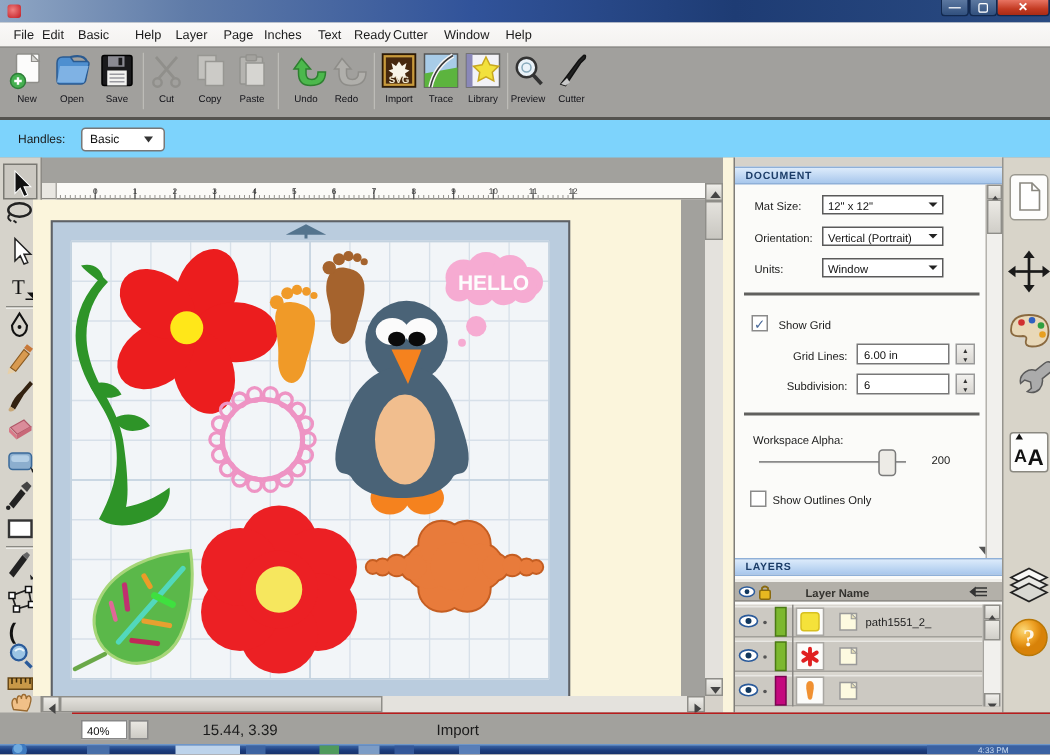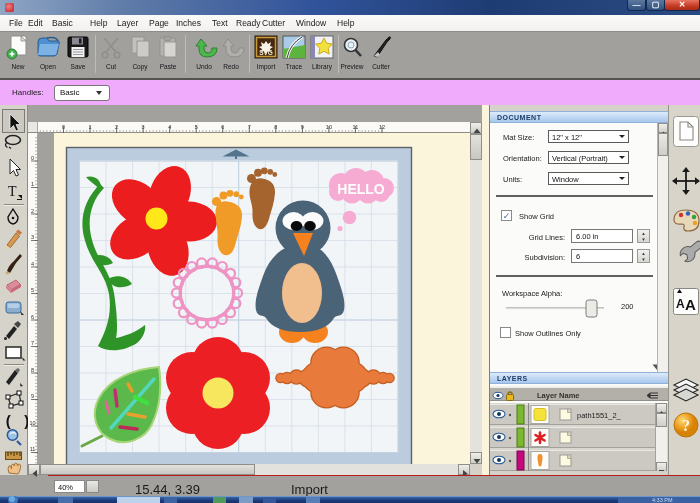--- a/index.html
+++ b/index.html
@@ -23,21 +23,21 @@
 #menubar { left:0; top:15px; width:700px; height:32px;
   background:linear-gradient(#FAF9F8,#EDEBE8); border-bottom:1px solid #C9C7C3;padding-left:16px; }
 .menuitem { position:absolute; top:3px; font-size:8.5px; color:#1A1A1A; }
 
 
 #toolbar { left:0; top:31px; width:700px; height:47px; background:#A1A09D; border-top:1px solid #8E8D8A; }
 .tlabel { position:absolute; top:31px; font-size:6.5px; color:#14141A; text-align:center; width:34px; }
 .tsep { position:absolute; top:3px; width:1px; height:38px; background:#84837F; border-right:1px solid #BDBCB8; }
 
 
-#handlesbar { left:0; top:78px; width:700px; height:27px; background:#f0abfc; border-top:2px solid #54534F; }
+#handlesbar { left:0; top:78px; width:700px; height:27px; background:#7dd3fc; border-top:2px solid #54534F; }
 #handleslabel { left:12px; top:8px; font-size:8px; color:#1A1A1A; }
 #handlescombo { left:54px; top:5px; width:56px; height:16px; background:#fff; border:1px solid #777; border-radius:3px; font-size:8px; color:#111; padding:2px 0 0 5px; }
 #handlesarrow { left:96px; top:11px; width:0; height:0; border-left:3.5px solid transparent; border-right:3.5px solid transparent; border-top:4px solid #333; }
 
 
 #palette { left:0; top:105px; width:28px; height:370px; background:#D6D3CB; border-right:1px solid #8D8B86; }
 
 
 #tabbar { left:28px; top:105px; width:462px; height:17px;
   background:linear-gradient(#BBBAB6,#969591); border-bottom:1px solid #858480; }
@@ -47,21 +47,21 @@
 #tabx { left:42px; top:3px; width:11px; height:11px; border-radius:6px; background:radial-gradient(#C5C3BE,#9E9C97); color:#F4F3F0; font-size:8.5px; line-height:10px; text-align:center; font-weight:bold; }
 #tabplus { left:56px; top:2px; width:13px; height:13px; border-radius:7px; background:radial-gradient(circle at 35% 30%,#6CC85A,#2F9E3C 70%,#1D7A2B); border:1px solid #2A7032; color:#fff; font-size:10px; line-height:11px; text-align:center; font-weight:bold; }
 #tabrightbtn { left:439px; top:2px; width:16px; height:14px; background:linear-gradient(#B5B4B0,#969591); border:1px solid #77766F; }
 
 
 #hruler { left:38px; top:122px; width:432px; height:11px; background:#FBFAF7; border-bottom:1px solid #8D8B86; }
 #rulercorner { left:28px; top:122px; width:10px; height:11px; background:#E9E7E2; border-right:1px solid #AAA8A3; border-bottom:1px solid #8D8B86; }
 #vruler { left:28px; top:133px; width:10px; height:331px; background:#FBFAF7; border-right:1px solid #AAA8A3; }
 
 
-#canvas { left:54px; top:133px; width:432px; height:297px; }
+#canvas { left:22px; top:133px; width:432px; height:297px; }
 
 
 .sb { background:#E4E2DD; }
 .sbbtn { position:absolute; background:linear-gradient(#EFEEEA,#CFCDC7); border:1px solid #8F8E89; }
 .sbthumb { position:absolute; background:linear-gradient(#E4E2DD,#C9C7C1); border:1px solid #8F8E89; }
 #vsb { left:470px; top:122px; width:12px; height:342px; }
 #hsb { left:28px; top:464px; width:442px; height:11px; }
 #rightgap { left:482px; top:105px; width:8px; height:370px; background:#FAF4DC; border-right:1px solid #7F7D79; }
 
 
@@ -83,21 +83,21 @@
 #layerlist { position:absolute; left:0px; top:298px; width:178px; height:70px; background:#D9D6CF; }
 .lrow { position:absolute; left:0; width:165px; height:21px; background:#CCC9C2; border-top:1px solid #E9E8E4; border-bottom:1px solid #A3A19B; }
 
 
 #iconstrip { left:668px; top:105px; width:32px; height:370px; background:#D8D4C9; border-left:1px solid #96948E; }
 
 
 #statusbar { left:0; top:475px; width:700px; height:21px; background:#A2A19D; border-top:1px solid #b91c1c;margin-left:48px; }
 #zoombox { position:absolute; left:6px; top:4px; width:31px; height:13px; background:#fff; border:1px solid #888; font-size:7.5px; padding:2px 0 0 3px; color:#111; }
 #zoomarrow { position:absolute; left:38px; top:4px; width:13px; height:13px; background:linear-gradient(#E9E7E2,#CDCBC5); border:1px solid #888; }
-.stext { position:absolute; top:6px; font-size:13px; color:#1A1A1A; }
+.stext { position:absolute; top:6px; font-size:10px; color:#1A1A1A; }
 
 
 #taskbar { left:0; top:496px; width:700px; height:7px;
   background:linear-gradient(#4470B0,#1C3D7E 60%,#16306A); }
 </style>
 </head>
 <body>
 <div id="app">
   <div class="abs" id="titlebar"></div>
   <div class="abs" id="appicon"></div>

